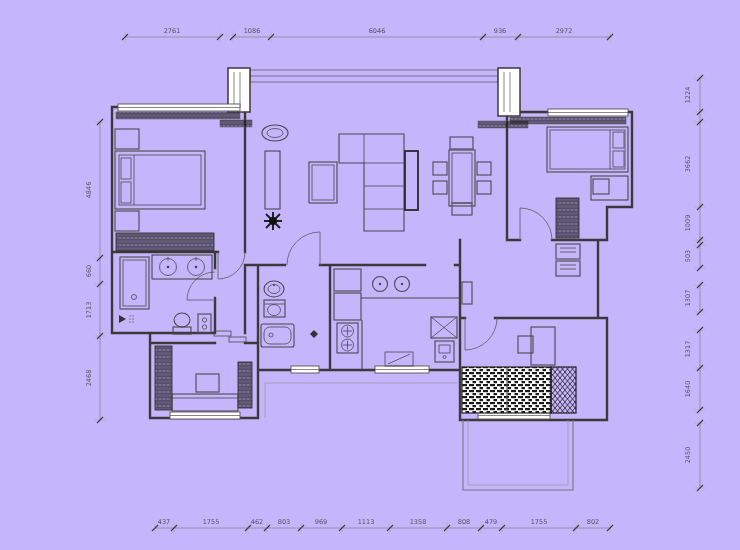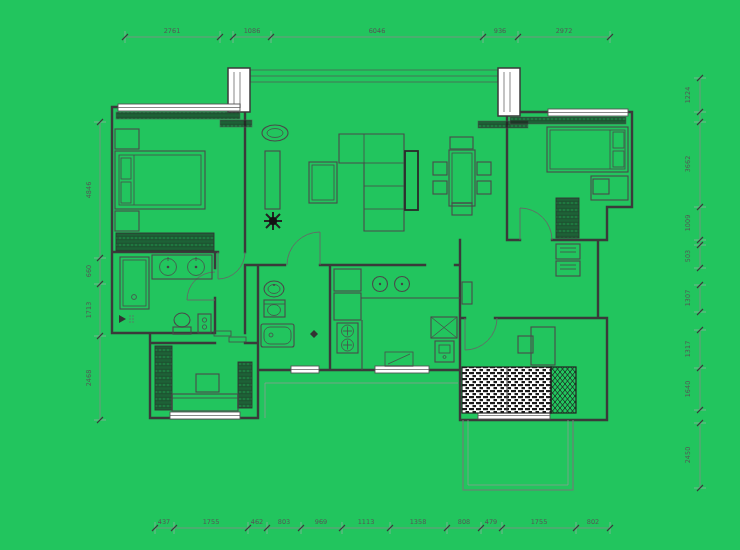--- a/index.html
+++ b/index.html
@@ -1,16 +1,16 @@
 <!DOCTYPE html>
 <html><head>
 <meta charset="utf-8">
 <style>
   html,body{margin:0;padding:0;background:#fff;}
-  .stage{width:740px;height:550px;background:#22c55e;position:relative;overflow:hidden;
+  .stage{width:740px;height:550px;background:#c4b5fd;position:relative;overflow:hidden;
          font-family:"DejaVu Sans",sans-serif;}
   svg{display:block;}
   .wall{stroke:#3a3a3a;stroke-width:2.4;fill:none;stroke-linecap:square;}
   .wallmid{stroke:#3a3a3a;stroke-width:1.5;fill:#ffffff;}
   .furn{stroke:#4a4a4a;stroke-width:1.1;fill:none;}
   .furn2{stroke:#4a4a4a;stroke-width:0.8;fill:none;}
   .furnD{stroke:#2a2a2a;stroke-width:1.8;fill:none;}
   .win{stroke:#555;stroke-width:0.9;fill:#ffffff;}
   .winline{stroke:#555;stroke-width:0.7;fill:none;}
   .door{stroke:#666;stroke-width:0.9;fill:none;}

